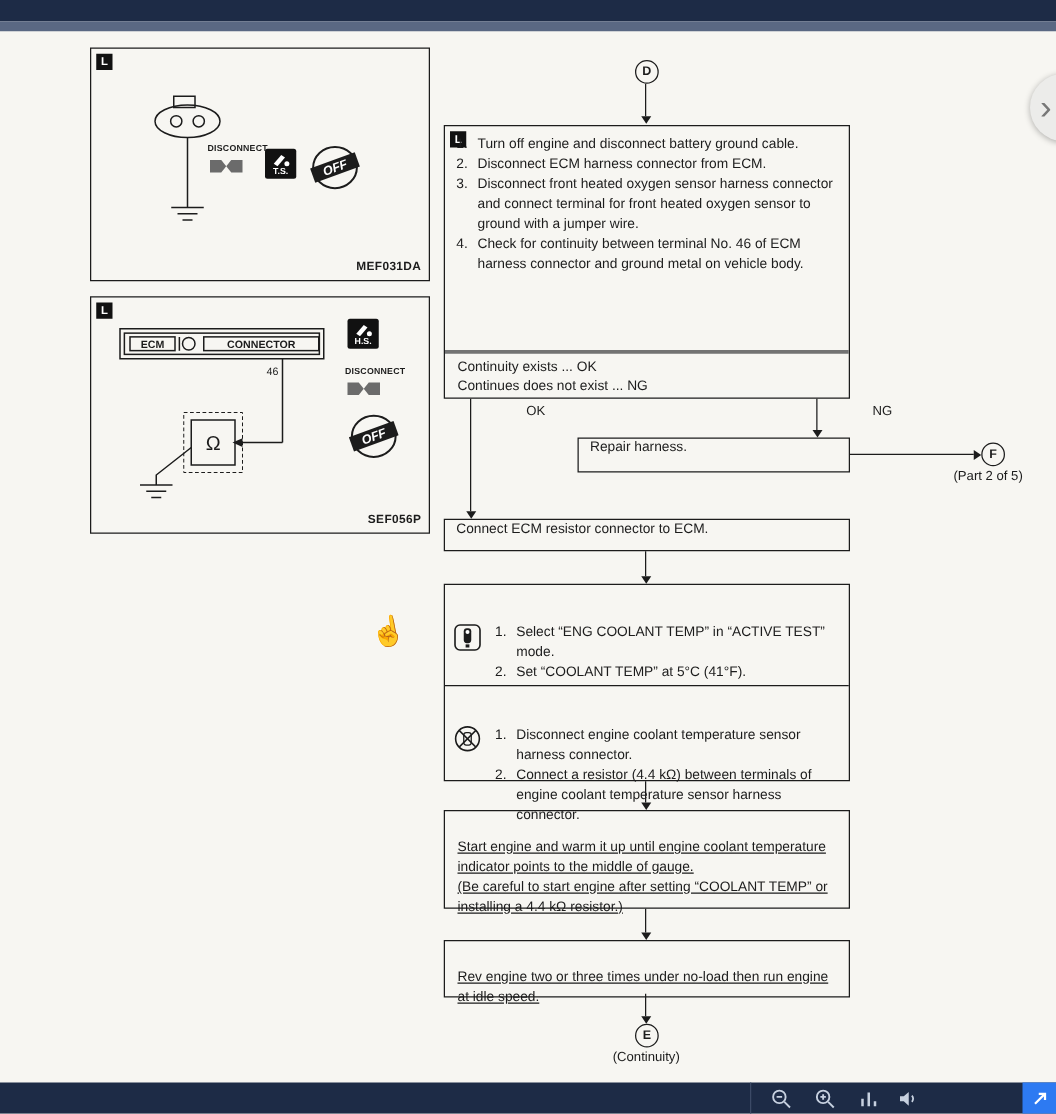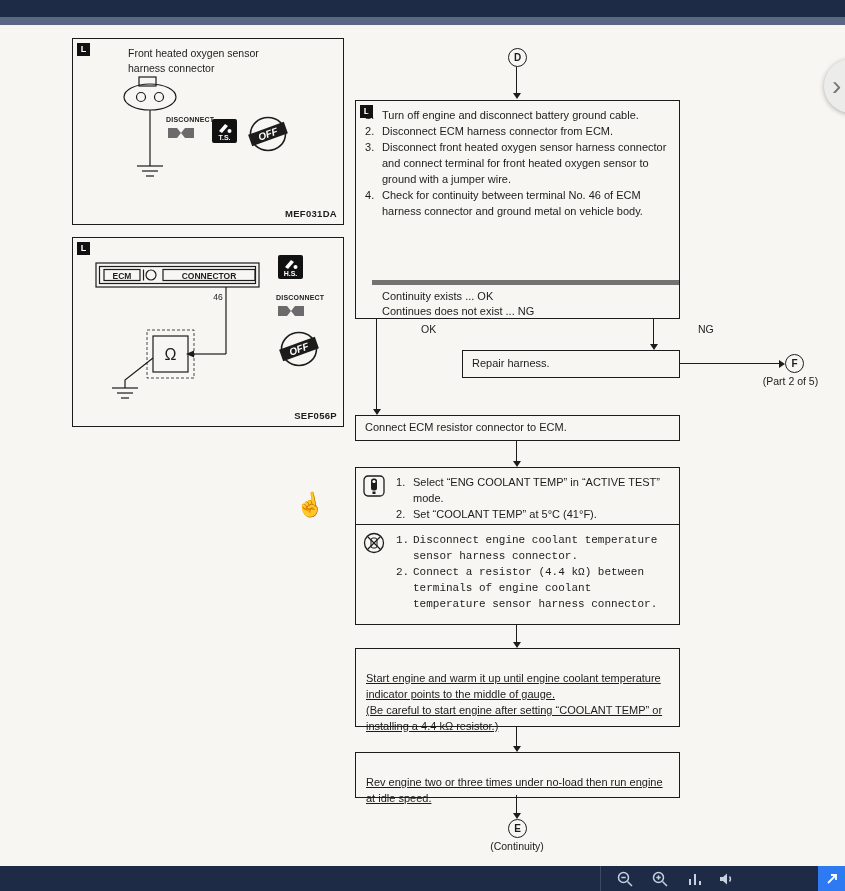--- a/index.html
+++ b/index.html
@@ -37,26 +37,26 @@
   .branch-label { position: absolute; font-size: 10.5px; margin-left: 39px; }
   .small-note { position: absolute; font-size: 10.5px; text-align: center; }
 
   
   ol.steps { list-style: none; counter-reset: step; }
   ol.steps li { counter-increment: step; position: relative; padding-left: 17px; }
   ol.steps li::before { content: counter(step) "."; position: absolute; left: 0; }
 
   .check-main { position: absolute; inset: 0 0 38px 0; padding: 7px 12px 0 9px; }
   .check-title { margin-left: 13px; margin-bottom: 2px; }
-  .check-results { position: absolute; left: 16px; right: 0; bottom: 0; height: 38px;
-                   border-top: 5px solid #737373; padding: 4px 10px; line-height: 15px; }
-  .flex-center { display: flex; align-items: center; padding-left: 9px; }
-  .sect { position: relative; padding: 7px 10px 0 40px; }
+  .check-results { position: absolute; left: 0; right: 0; bottom: 0; height: 38px;
+                   border-top: 3px solid #737373; padding: 4px 10px; line-height: 15px; }
+  .flex-center { display: flex; align-items: flex-start; padding-left: 9px; }
+  .sect { position: relative; padding: 7px 10px 0 40px; margin-top: 24px; }
   .sectA { height: 57px; border-bottom: 1px solid #1c1c1c; }
-  .sectB { height: 99px; padding-top: 8px; font-family: Liberation Mono, monospace; }
+  .sectB { height: 99px; padding-top: 8px; }
   .sect-icon { position: absolute; left: 7px; top: 7px; }
   .para-box { padding: 22px 10px; white-space: pre-line; text-decoration: underline; }
 
   
   .next-btn { position: absolute; left: 824px; top: 59px; width: 54px; height: 54px; border-radius: 50%;
               background: #ececea; box-shadow: 0 1px 5px rgba(0,0,0,.3); display: flex; align-items: center;
               padding-left: 8px; border: none; cursor: pointer; }
   .next-btn .chev { font-size: 28px; color: #777; line-height: 1; }
   .cursor { position: absolute; left: 296px; top: 492px; font-size: 23px; color: #1a1a1a; transform: rotate(-10deg); }
 
@@ -69,22 +69,20 @@
 </head>
 <body>
 
 <div class="screen">
 
   <div class="bar-top"></div>
   <div class="bar-accent"></div>
 
   <div class="figbox" style="left:72px; top:38px; width:272px; height:187px;">
     <span class="corner-l">L</span>
-    <div class="fig-caption">Front heated oxygen sensor
-harness connector</div>
 
     <svg class="abs" style="left:0; top:0;" width="272" height="185" viewBox="0 0 272 185">
       <g stroke="#1c1c1c" fill="none" stroke-width="1.2">
         <rect x="66" y="38" width="17" height="9"></rect>
         <ellipse cx="77" cy="58" rx="26" ry="13"></ellipse>
         <circle cx="68" cy="58" r="4.5"></circle>
         <circle cx="86" cy="58" r="4.5"></circle>
         <line x1="77" y1="71" x2="77" y2="127"></line>
         <line x1="64" y1="127" x2="90" y2="127"></line>
         <line x1="69" y1="132" x2="85" y2="132"></line>

